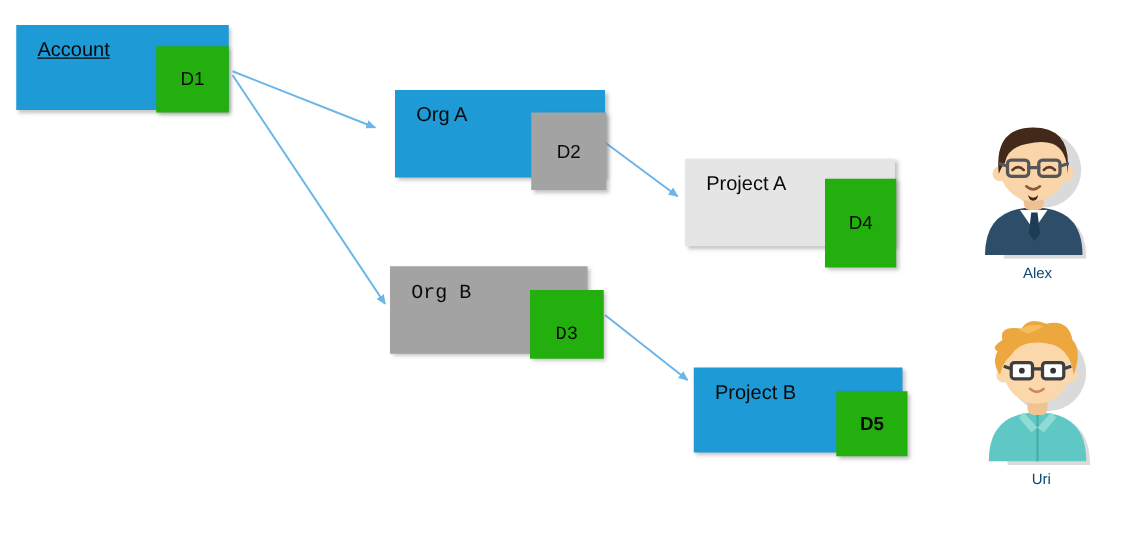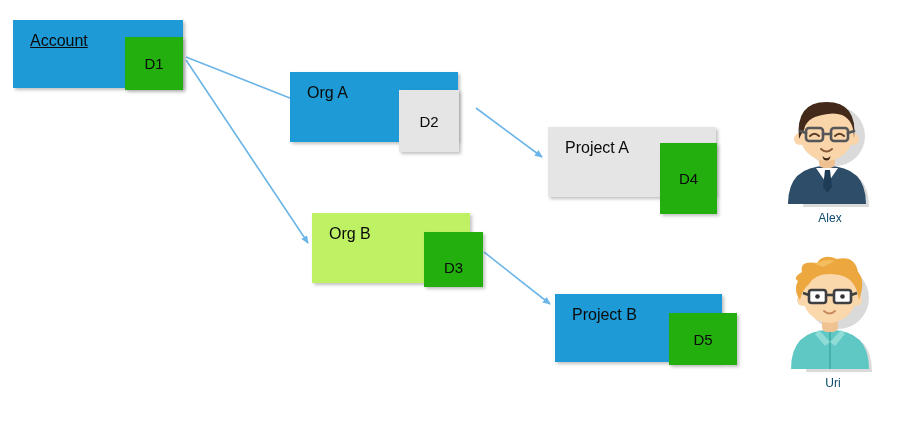--- a/index.html
+++ b/index.html
@@ -54,44 +54,44 @@
     <line class="edge" x1="484" y1="252" x2="550" y2="304" stroke="#6cb5e8" stroke-width="1.6" marker-end="url(#arrowhead)"></line>
   </svg>
 
   <div class="node" style="left: 13px; top: 20px; width: 170px; height: 68px; background: rgb(30, 154, 214);">
     <span class="node-label" style="color: rgb(10, 10, 10); text-decoration: underline;">Account</span>
     <div class="badge" style="left: 112px; top: 17px; width: 58px; height: 53px; background: rgb(35, 176, 14);">
       <span style="color: rgb(10, 10, 10);">D1</span>
     </div>
   </div>
 
-  <div class="node" style="left: 290px; top: 72px; width: 168px; height: 70px; background: rgb(30, 154, 214);">
+  <div class="node" style="left: 316px; top: 72px; width: 168px; height: 70px; background: rgb(30, 154, 214);">
     <span class="node-label" style="color: rgb(10, 10, 10);">Org A</span>
-    <div class="badge" style="left: 109px; top: 18px; width: 60px; height: 62px; background: #e5e5e5;">
+    <div class="badge" style="left: 109px; top: 18px; width: 60px; height: 62px; background: #a3a3a3;">
       <span style="color: rgb(10, 10, 10);">D2</span>
     </div>
   </div>
 
   <div class="node" style="left: 548px; top: 127px; width: 168px; height: 70px; background: #e5e5e5;">
     <span class="node-label" style="color: rgb(10, 10, 10);">Project A</span>
     <div class="badge" style="left: 112px; top: 16px; width: 57px; height: 71px; background: rgb(35, 176, 14); justify-content: center;">
       <span style="color: rgb(10, 10, 10);">D4</span>
     </div>
   </div>
 
-  <div class="node" style="left: 312px; top: 213px; width: 158px; height: 70px; background: #bef264;">
+  <div class="node" style="left: 312px; top: 213px; width: 158px; height: 70px; background: #a3a3a3; font-family: Liberation Mono, monospace;">
     <span class="node-label" style="color: rgb(10, 10, 10);">Org B</span>
     <div class="badge" style="left: 112px; top: 19px; width: 59px; height: 55px; background: rgb(35, 176, 14);">
       <span style="color: rgb(10, 10, 10); margin-top: 16px;">D3</span>
     </div>
   </div>
 
   <div class="node" style="left: 555px; top: 273px; width: 167px; height: 68px; background: rgb(30, 154, 214); margin-top: 21px;">
     <span class="node-label" style="color: rgb(10, 10, 10);">Project B</span>
-    <div class="badge" style="left: 114px; top: 19px; width: 68px; height: 52px; background: rgb(35, 176, 14);">
+    <div class="badge" style="left: 114px; top: 19px; width: 57px; height: 52px; background: rgb(35, 176, 14); font-weight: bold;">
       <span style="color: rgb(10, 10, 10);">D5</span>
     </div>
   </div>
 
   <div class="person" style="left:782px;top:92px">
     <svg width="96" height="115" viewBox="0 0 96 115">
 
       <g fill="#dadada" transform="translate(9,4)">
         <circle cx="44" cy="40" r="30"></circle>
         <path d="M12 111 Q12 74 44 74 Q78 74 78 111 Z"></path>

